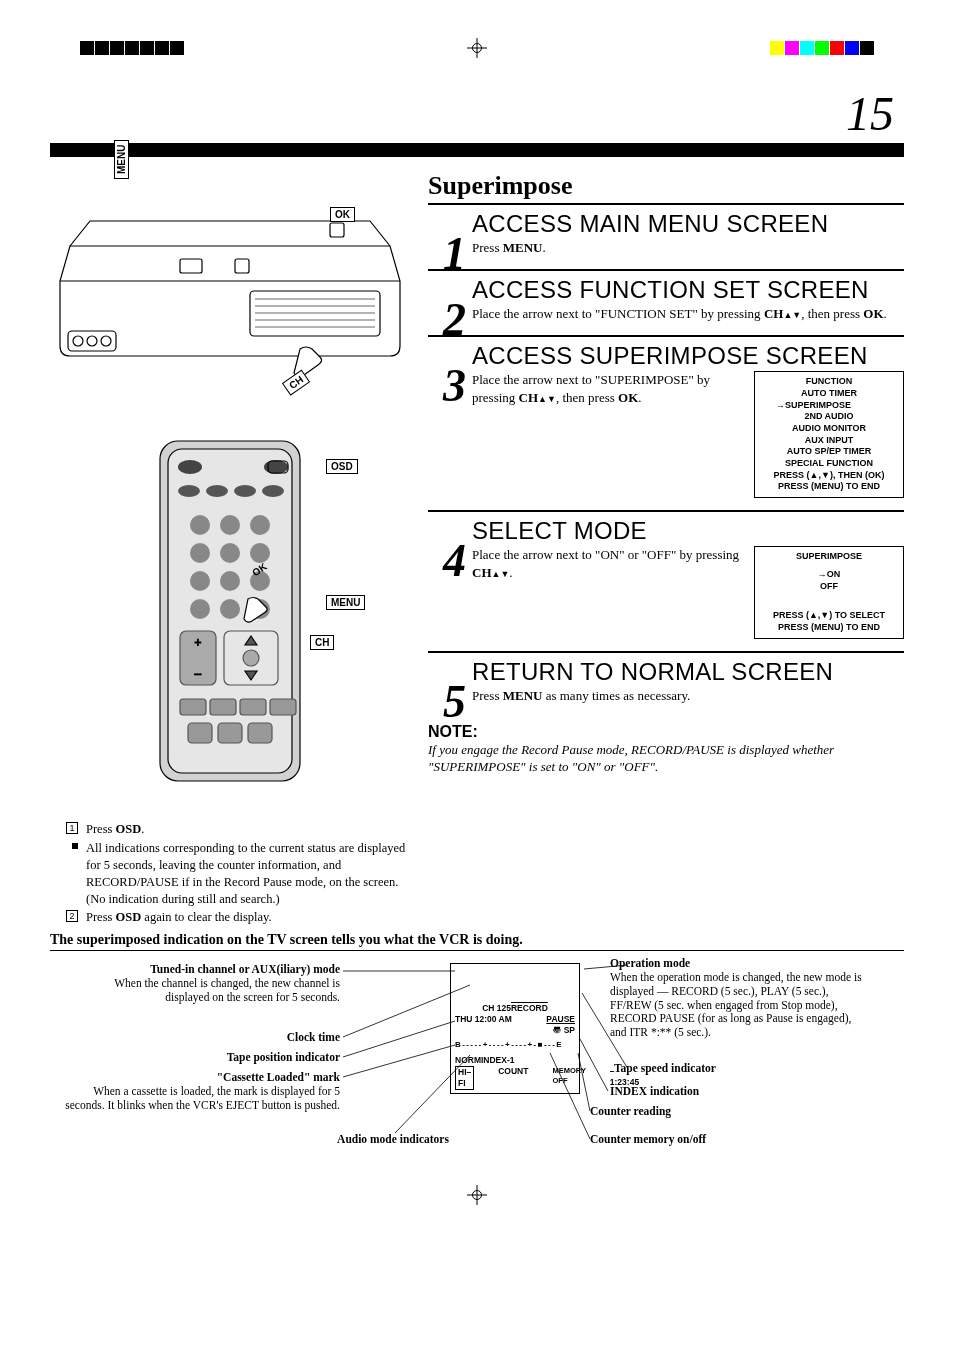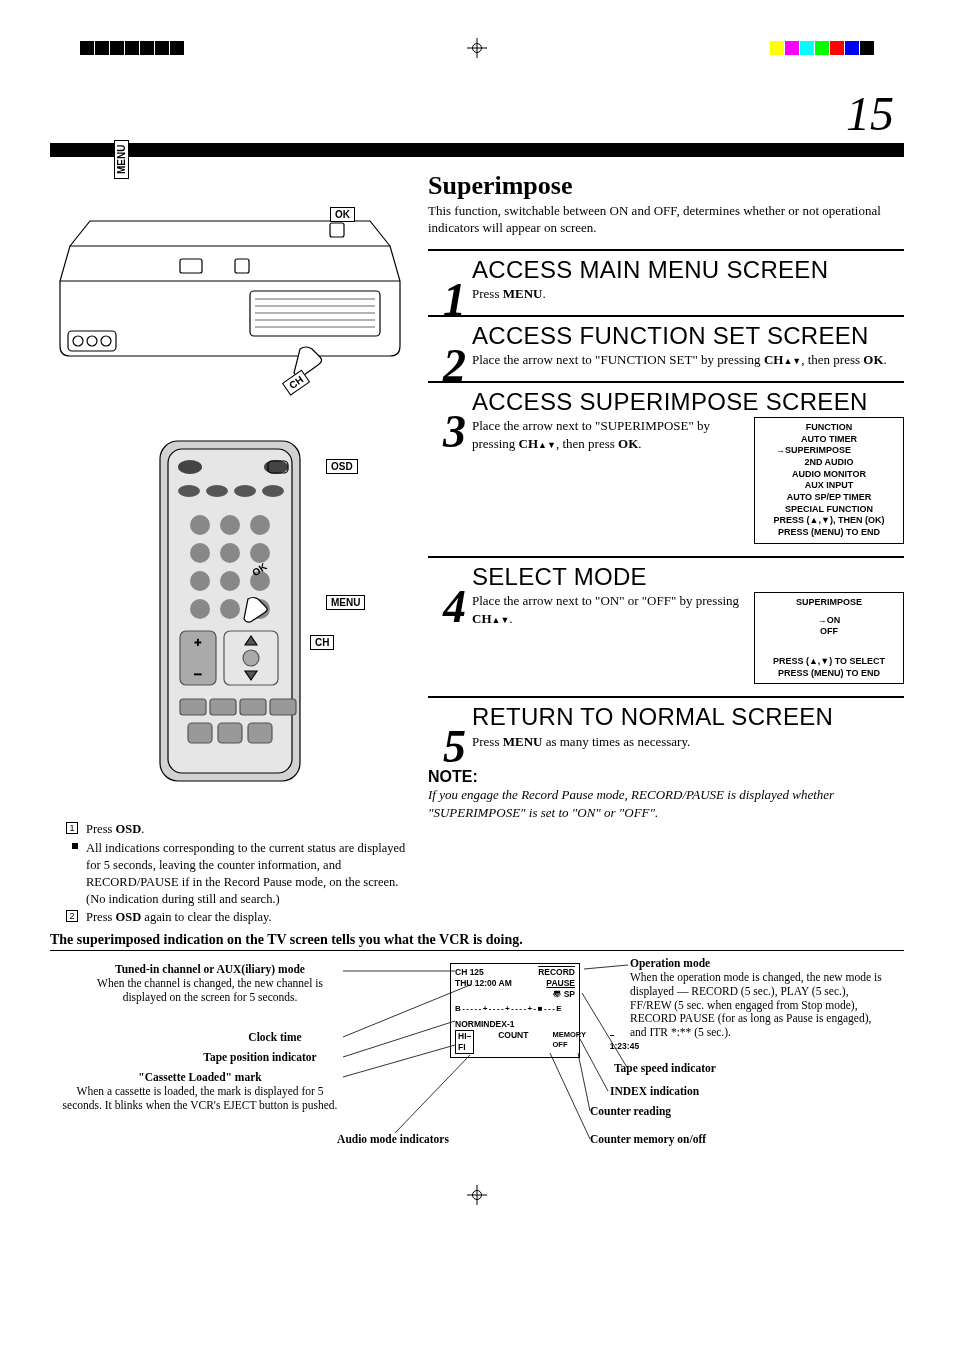--- a/index.html
+++ b/index.html
@@ -40,21 +40,21 @@
   .osd-box { border:1px solid #000; font-family: Arial, sans-serif; font-size:9px; font-weight:700; text-align:center; line-height:1.3; padding:4px 5px; width:150px; flex-shrink:0;}
   .osd-box .hl { text-align:left; padding-left:16px;}
   .osd-box .gap { height:6px; }
   .note-title { font-family: Arial, sans-serif; font-weight:700; font-size:16px; margin-top:6px; }
   .note-text { font-family: 'Times New Roman', serif; font-style: italic; font-size:13px; line-height:1.35; }
   .diagram-heading { font-family: 'Times New Roman', serif; font-weight:700; font-size:14px; margin-top:4px; border-bottom:1px solid #000; padding-bottom:2px; }
   .tv-diagram { position:relative; height:200px; margin-top:6px; font-family:'Times New Roman',serif; font-size:11.5px; }
   .tv-screen { position:absolute; left:400px; top:6px; width:130px; border:1px solid #000; font-family: Arial,sans-serif; font-size:8.5px; font-weight:700; padding:3px 4px; line-height:1.3;}
   .tv-label { position:absolute; line-height:1.2; }
   .tv-label b { font-weight:700; }
-  .lt { text-align:center; }
+  .lt { text-align:right; }
   .triangle-up::after{content:"▲";font-size:9px;}
   .triangle-down::after{content:"▼";font-size:9px;}
 </style>
 </head>
 <body>
 
 <div class="registration-marks">
   <div class="reg-blocks reg-left">
     <span></span>
       <span></span>
@@ -179,21 +179,20 @@
       </li>
       <li>
         <span class="numbox">2</span>
         <span>Press </span><b>OSD</b><span> again to clear the display.</span>
       </li>
     </ul>
   </div>
 
   <div class="right-col">
     <div class="section-title">Superimpose</div>
-    <div class="section-desc">This function, switchable between ON and OFF, determines whether or not operational indicators will appear on screen.</div>
 
     <div class="step">
       <div class="step-num">1</div>
       <div class="step-body">
         <div class="step-title">ACCESS MAIN MENU SCREEN</div>
         <div class="step-text">
           <span>Press </span><b>MENU</b><span>.</span>
         </div>
       </div>
     </div>
@@ -267,21 +266,21 @@
 
     <div class="note-title">NOTE:</div>
     <div class="note-text">If you engage the Record Pause mode, RECORD/PAUSE is displayed whether "SUPERIMPOSE" is set to "ON" or "OFF".</div>
   </div>
 </div>
 
 <div class="diagram-heading">The superimposed indication on the TV screen tells you what the VCR is doing.</div>
 <div class="tv-diagram">
 
   <div class="tv-screen">
-    <div style="display:flex;justify-content:space-between;">
+    <div style="display:flex;justify-content:center;margin-top:36px;">
       <span>CH   125</span>
       <span style="text-decoration:overline;">RECORD</span>
     </div>
     <div style="display:flex;justify-content:space-between;">
       <span>THU 12:00 AM</span>
       <span style="text-decoration:underline;">PAUSE</span>
     </div>
     <div style="text-align:right;">〠 <span>SP</span></div>
     <div style="height:4px;"></div>
     <div style="font-size:8px;letter-spacing:-0.4px;">B - - - - - + - - - - + - - - - + - ■ - - - E</div>
@@ -303,21 +302,21 @@
     <span>When the channel is changed, the new channel is displayed on the screen for 5 seconds.</span>
   </div>
   <div class="tv-label lt" style="left:160px; top:74px; width:130px;"><b>Clock time</b></div>
   <div class="tv-label lt" style="left:130px; top:94px; width:160px;"><b>Tape position indicator</b></div>
   <div class="tv-label lt" style="left:10px; top:114px; width:280px;">
     <b>"Cassette Loaded" mark</b><br>
     <span>When a cassette is loaded, the mark is displayed for 5 seconds. It blinks when the VCR's EJECT button is pushed.</span>
   </div>
   <div class="tv-label" style="left:268px; top:176px; width:150px; text-align:center;"><b>Audio mode indicators</b></div>
 
-  <div class="tv-label" style="left:580px; top:0px; width:260px;">
+  <div class="tv-label" style="left:560px; top:0px; width:260px;">
     <b>Operation mode</b><br>
     <span>When the operation mode is changed, the new mode is displayed — RECORD (5 sec.), PLAY (5 sec.), FF/REW (5 sec. when engaged from Stop mode), RECORD PAUSE (for as long as Pause is engaged), and ITR *:** (5 sec.).</span>
   </div>
   <div class="tv-label" style="left:564px; top:105px; width:200px;"><b>Tape speed indicator</b></div>
   <div class="tv-label" style="left:560px; top:128px; width:200px;"><b>INDEX indication</b></div>
   <div class="tv-label" style="left:540px; top:148px; width:200px;"><b>Counter reading</b></div>
   <div class="tv-label" style="left:540px; top:176px; width:200px;"><b>Counter memory on/off</b></div>
 
   <svg style="position:absolute;left:0;top:0;width:100%;height:100%;pointer-events:none;">
     <g stroke="#000" stroke-width="0.8" fill="none">

